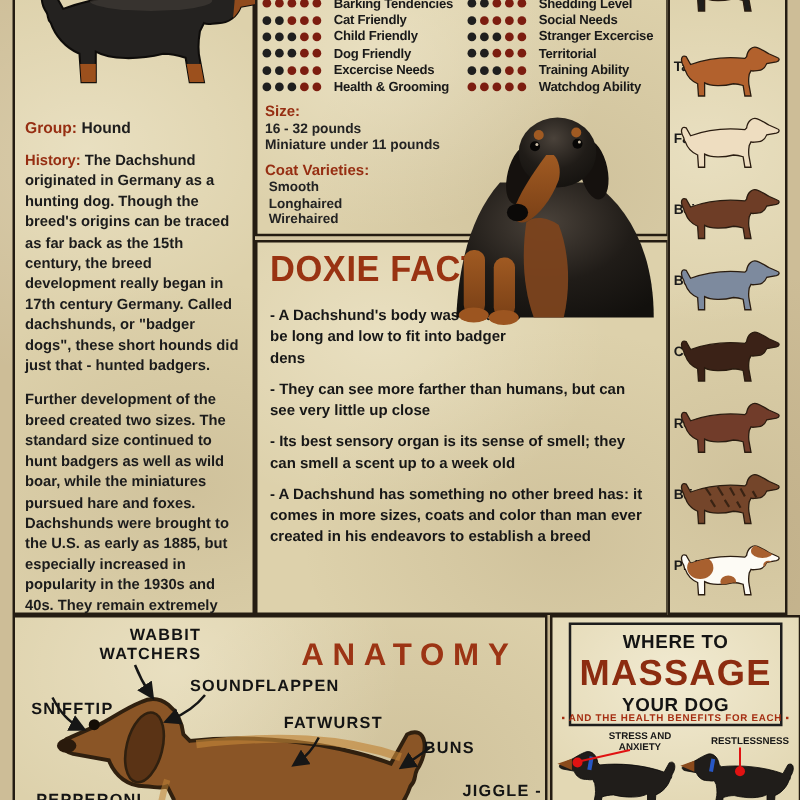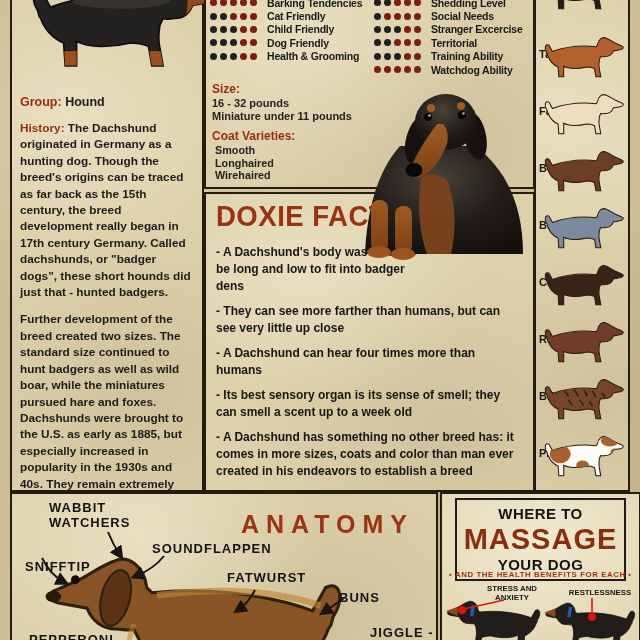--- a/index.html
+++ b/index.html
@@ -57,21 +57,21 @@
   .swatch-item{position:relative;height:57px;}
   .swatch-item.first{height:44px;}
   .swatch-item svg{position:absolute;right:2px;top:-6px;width:84px;height:45px;}
   .swatch-item.first svg{top:-30px;}
   .swatch-label{position:absolute;left:3px;top:8px;font-weight:bold;font-size:11px;color:#1a1a1a;}
 
   #anatomy-title{position:absolute;right:22px;top:16px;font-weight:bold;font-size:25px;
     color:#9c3414;letter-spacing:7px;}
   .anat-label{position:absolute;font-weight:bold;font-size:13px;letter-spacing:1px;
     color:#141414;white-space:pre-line;}
-  #anat-0{left:37px;top:6px;width:112px;text-align:left;line-height:15px;}
+  #anat-0{left:37px;top:6px;width:112px;text-align:right;line-height:15px;}
   #anat-1{left:13px;top:49px;margin-top:16px;}
   #anat-2{left:140px;top:47px;}
   #anat-3{left:215px;top:76px;}
   #anat-4{left:327px;top:96px;}
   #anat-5{left:17px;top:138px;}
   #anat-6{left:358px;top:131px;}
   #anat-dog{position:absolute;left:28px;top:52px;width:312px;height:166px;}
   #anat-arrows{position:absolute;left:0;top:0;width:420px;height:156px;}
 
   #massage-header{position:absolute;left:13px;top:4px;right:13px;border:2px solid #1d1d1d;
@@ -179,20 +179,30 @@
           <span class="dot db"></span>
           <span class="dot dr"></span>
           <span class="dot dr"></span>
         </span>
         <span class="rlabel">Dog Friendly</span>
       </div>
       <div class="rating-row">
         <span class="dots">
           <span class="dot db"></span>
           <span class="dot db"></span>
+          <span class="dot dr"></span>
+          <span class="dot dr"></span>
+          <span class="dot dr"></span>
+        </span>
+        <span class="rlabel">Excercise Needs</span>
+      </div>
+      <div class="rating-row">
+        <span class="dots">
+          <span class="dot db"></span>
+          <span class="dot db"></span>
           <span class="dot db"></span>
           <span class="dot dr"></span>
           <span class="dot dr"></span>
         </span>
         <span class="rlabel">Health &amp; Grooming</span>
       </div>
     </div>
   <div class="rat-col" id="rat-right">
       <div class="rating-row">
         <span class="dots">
@@ -264,21 +274,20 @@
     <div class="coat-item">Longhaired</div>
     <div class="coat-item">Wirehaired</div>
   </div>
 </div>
 
 <div class="panel" id="doxie-panel">
   <div id="doxie-title">DOXIE FACTS</div>
   <div id="facts">
       <div class="fact f0">- A Dachshund's body was made to be long and low to fit into badger dens</div>
       <div class="fact f1">- They can see more farther than humans, but can see very little up close</div>
-      <div class="fact f2">- A Dachshund can hear four times more than humans</div>
       <div class="fact f3">- Its best sensory organ is its sense of smell; they can smell a scent up to a week old</div>
       <div class="fact f4">- A Dachshund has something no other breed has: it comes in more sizes, coats and color than man ever created in his endeavors to establish a breed</div>
     </div>
 </div>
 
 <div class="panel" id="colors-panel">
     <div class="swatch-item first">
       <div class="swatch-label"></div>
       <svg viewBox="0 0 120 64">
         <use href="#doxsil" fill="#1f1e1c" stroke="#2a1c10" stroke-width="1.5"></use>

